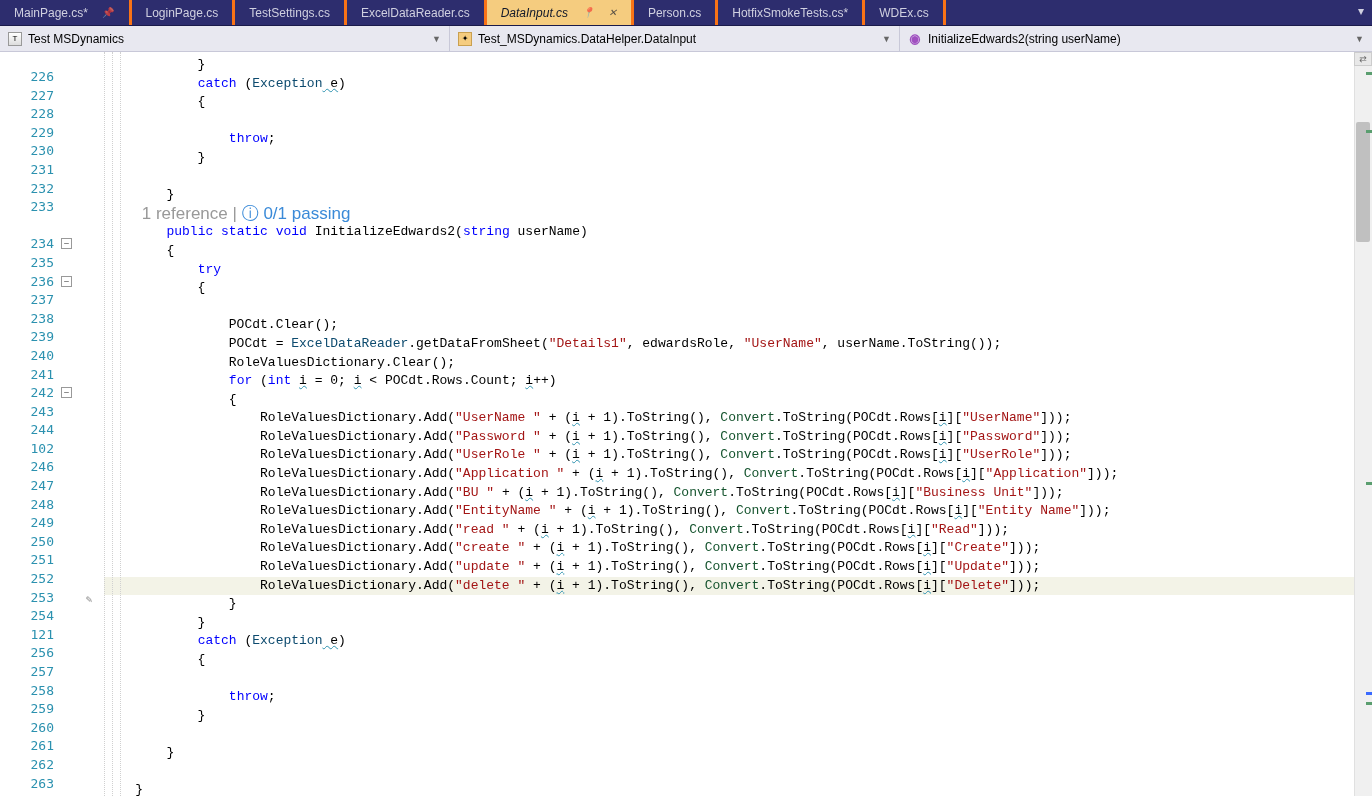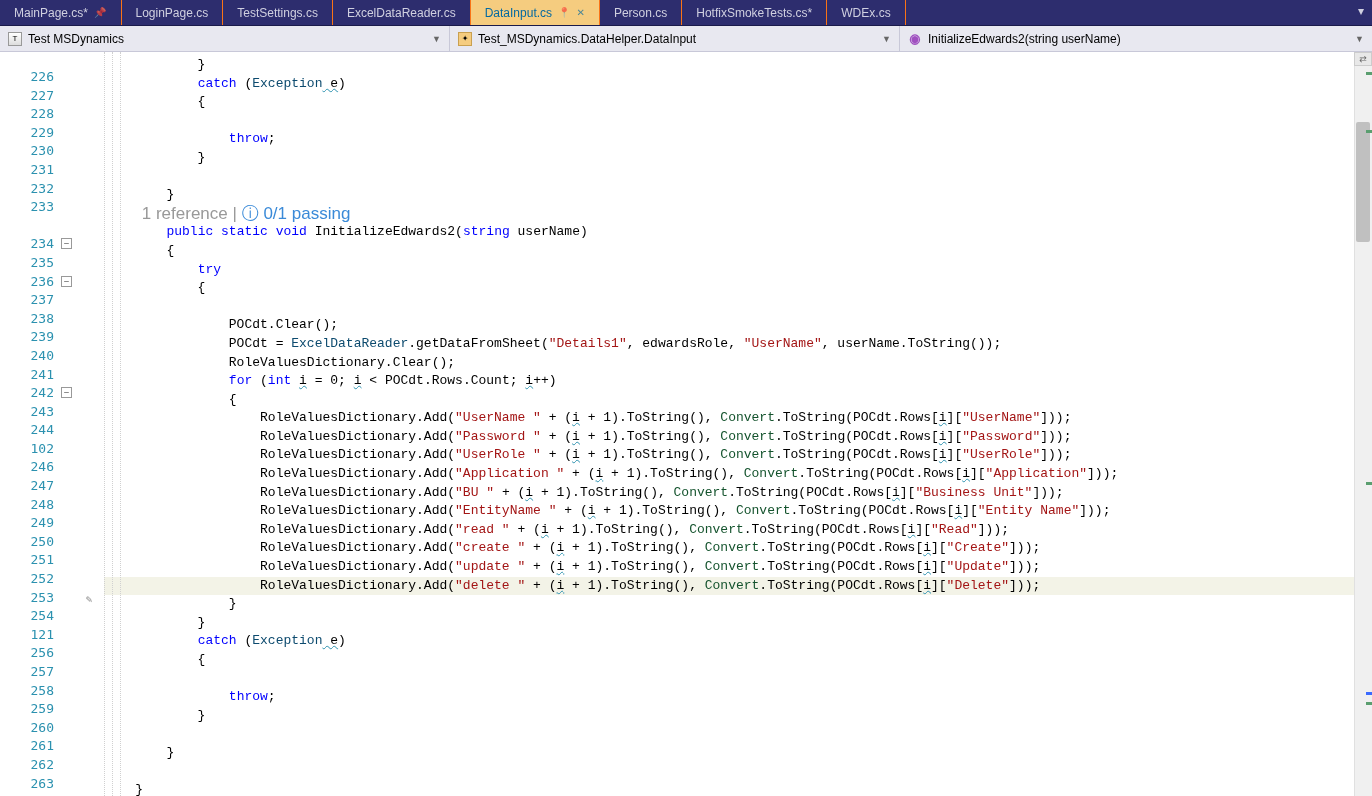--- a/index.html
+++ b/index.html
@@ -1,20 +1,20 @@
 <!DOCTYPE html>
 <html><head>
 <meta charset="utf-8">
 <style>
 * { margin: 0; padding: 0; box-sizing: border-box; }
 body { font-family: 'Segoe UI', Tahoma, sans-serif; font-size: 12px; background: #fff; overflow: hidden; width: 1372px; height: 796px; }
 
 .tab-bar { display: flex; background: #2d2d6e; height: 26px; align-items: stretch; border-bottom: 1px solid #1a1a4a; }
-.tab { padding: 11px 14px; color: #d0d0e0; border-right: 1px solid #f97316; display: flex; align-items: center; gap: 6px; cursor: pointer; font-size: 12px; white-space: nowrap; }
-.tab.active { background: #f5cc7f; color: #0369a1; }
+.tab { padding: 11px 14px; color: #d0d0e0; border-right: 3px solid #f97316; display: flex; align-items: center; gap: 14px; cursor: pointer; font-size: 12px; white-space: nowrap; }
+.tab.active { background: #f5cc7f; color: #0f172a; font-style: italic; }
 .tab .pin, .tab .close { font-size: 10px; opacity: .7; }
 .tab-bar .overflow { margin-left: auto; color: #d0d0e0; padding: 4px 8px; cursor: pointer; }
 
 .nav-bar { display: flex; background: #e8e8f0; height: 26px; border-bottom: 1px solid #c8c8d8; }
 .nav-seg { display: flex; align-items: center; gap: 6px; padding: 2px 8px; border-right: 1px solid #c8c8d8; flex: 1; position: relative; }
 .nav-seg:last-child { border-right: none; }
 .nav-seg .icon { width: 14px; height: 14px; display: inline-flex; align-items: center; justify-content: center; }
 .nav-seg .dd { margin-left: auto; font-size: 9px; color: #666; cursor: pointer; }
 
 .editor { display: flex; height: calc(796px - 52px); background: #fff; position: relative; }

